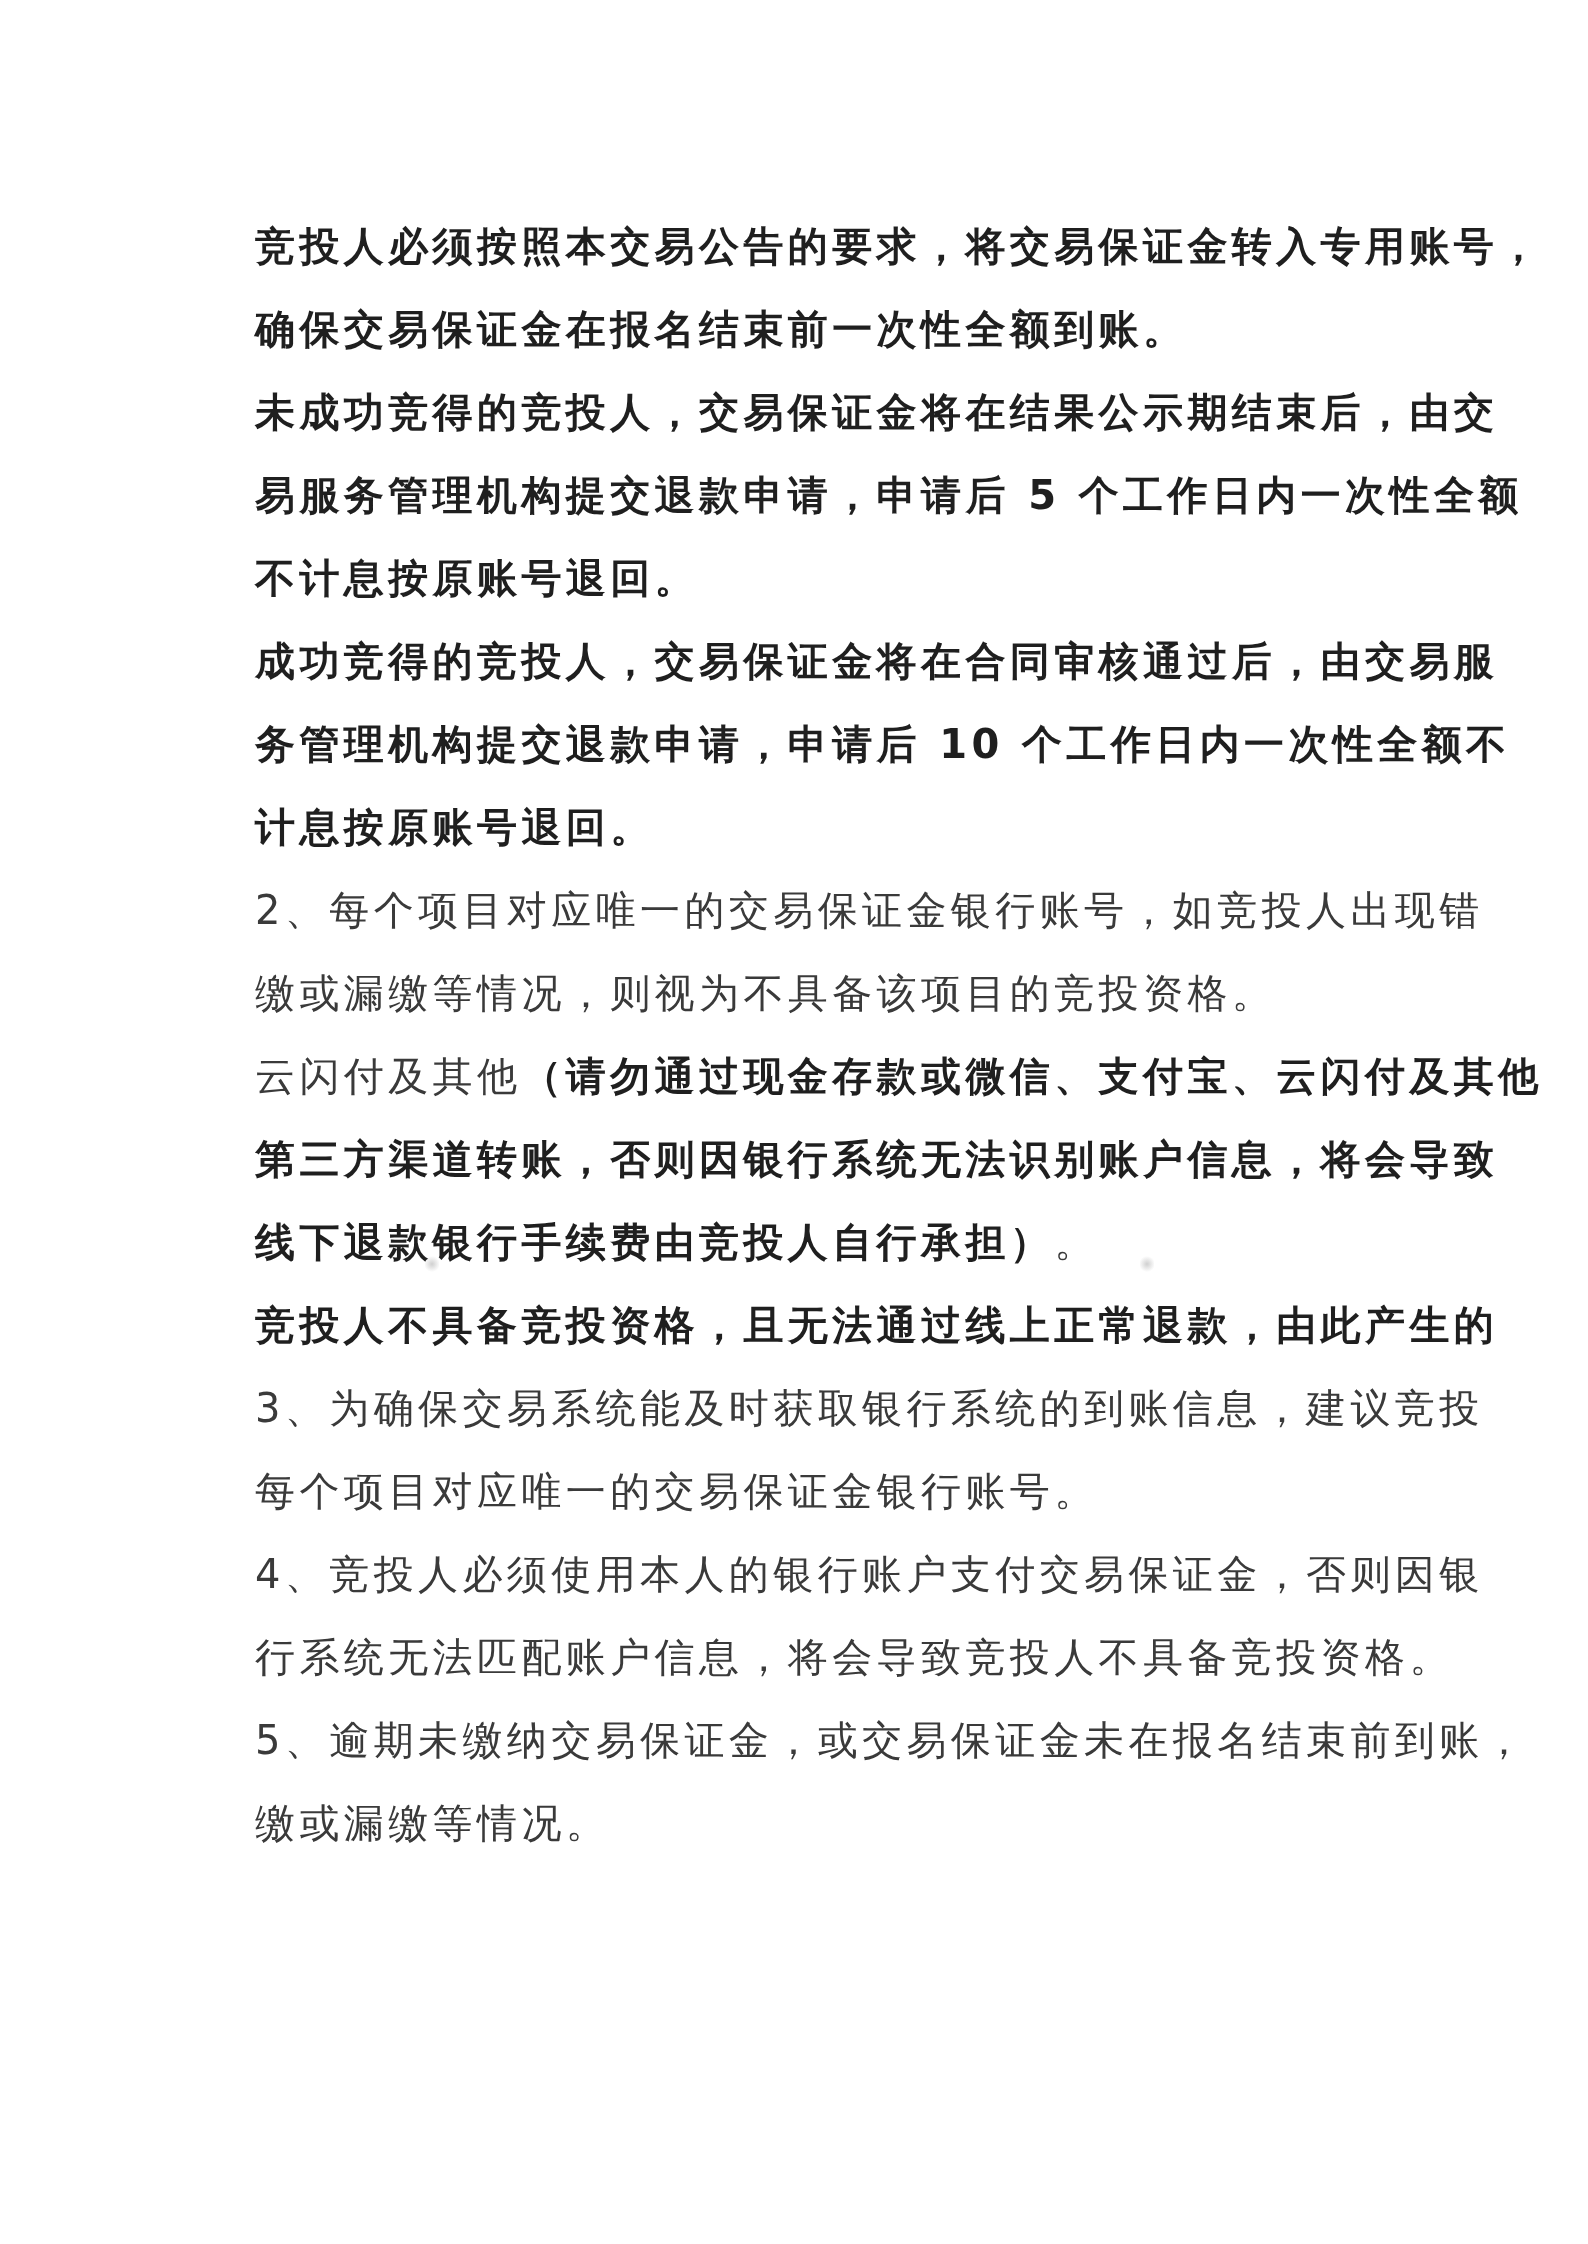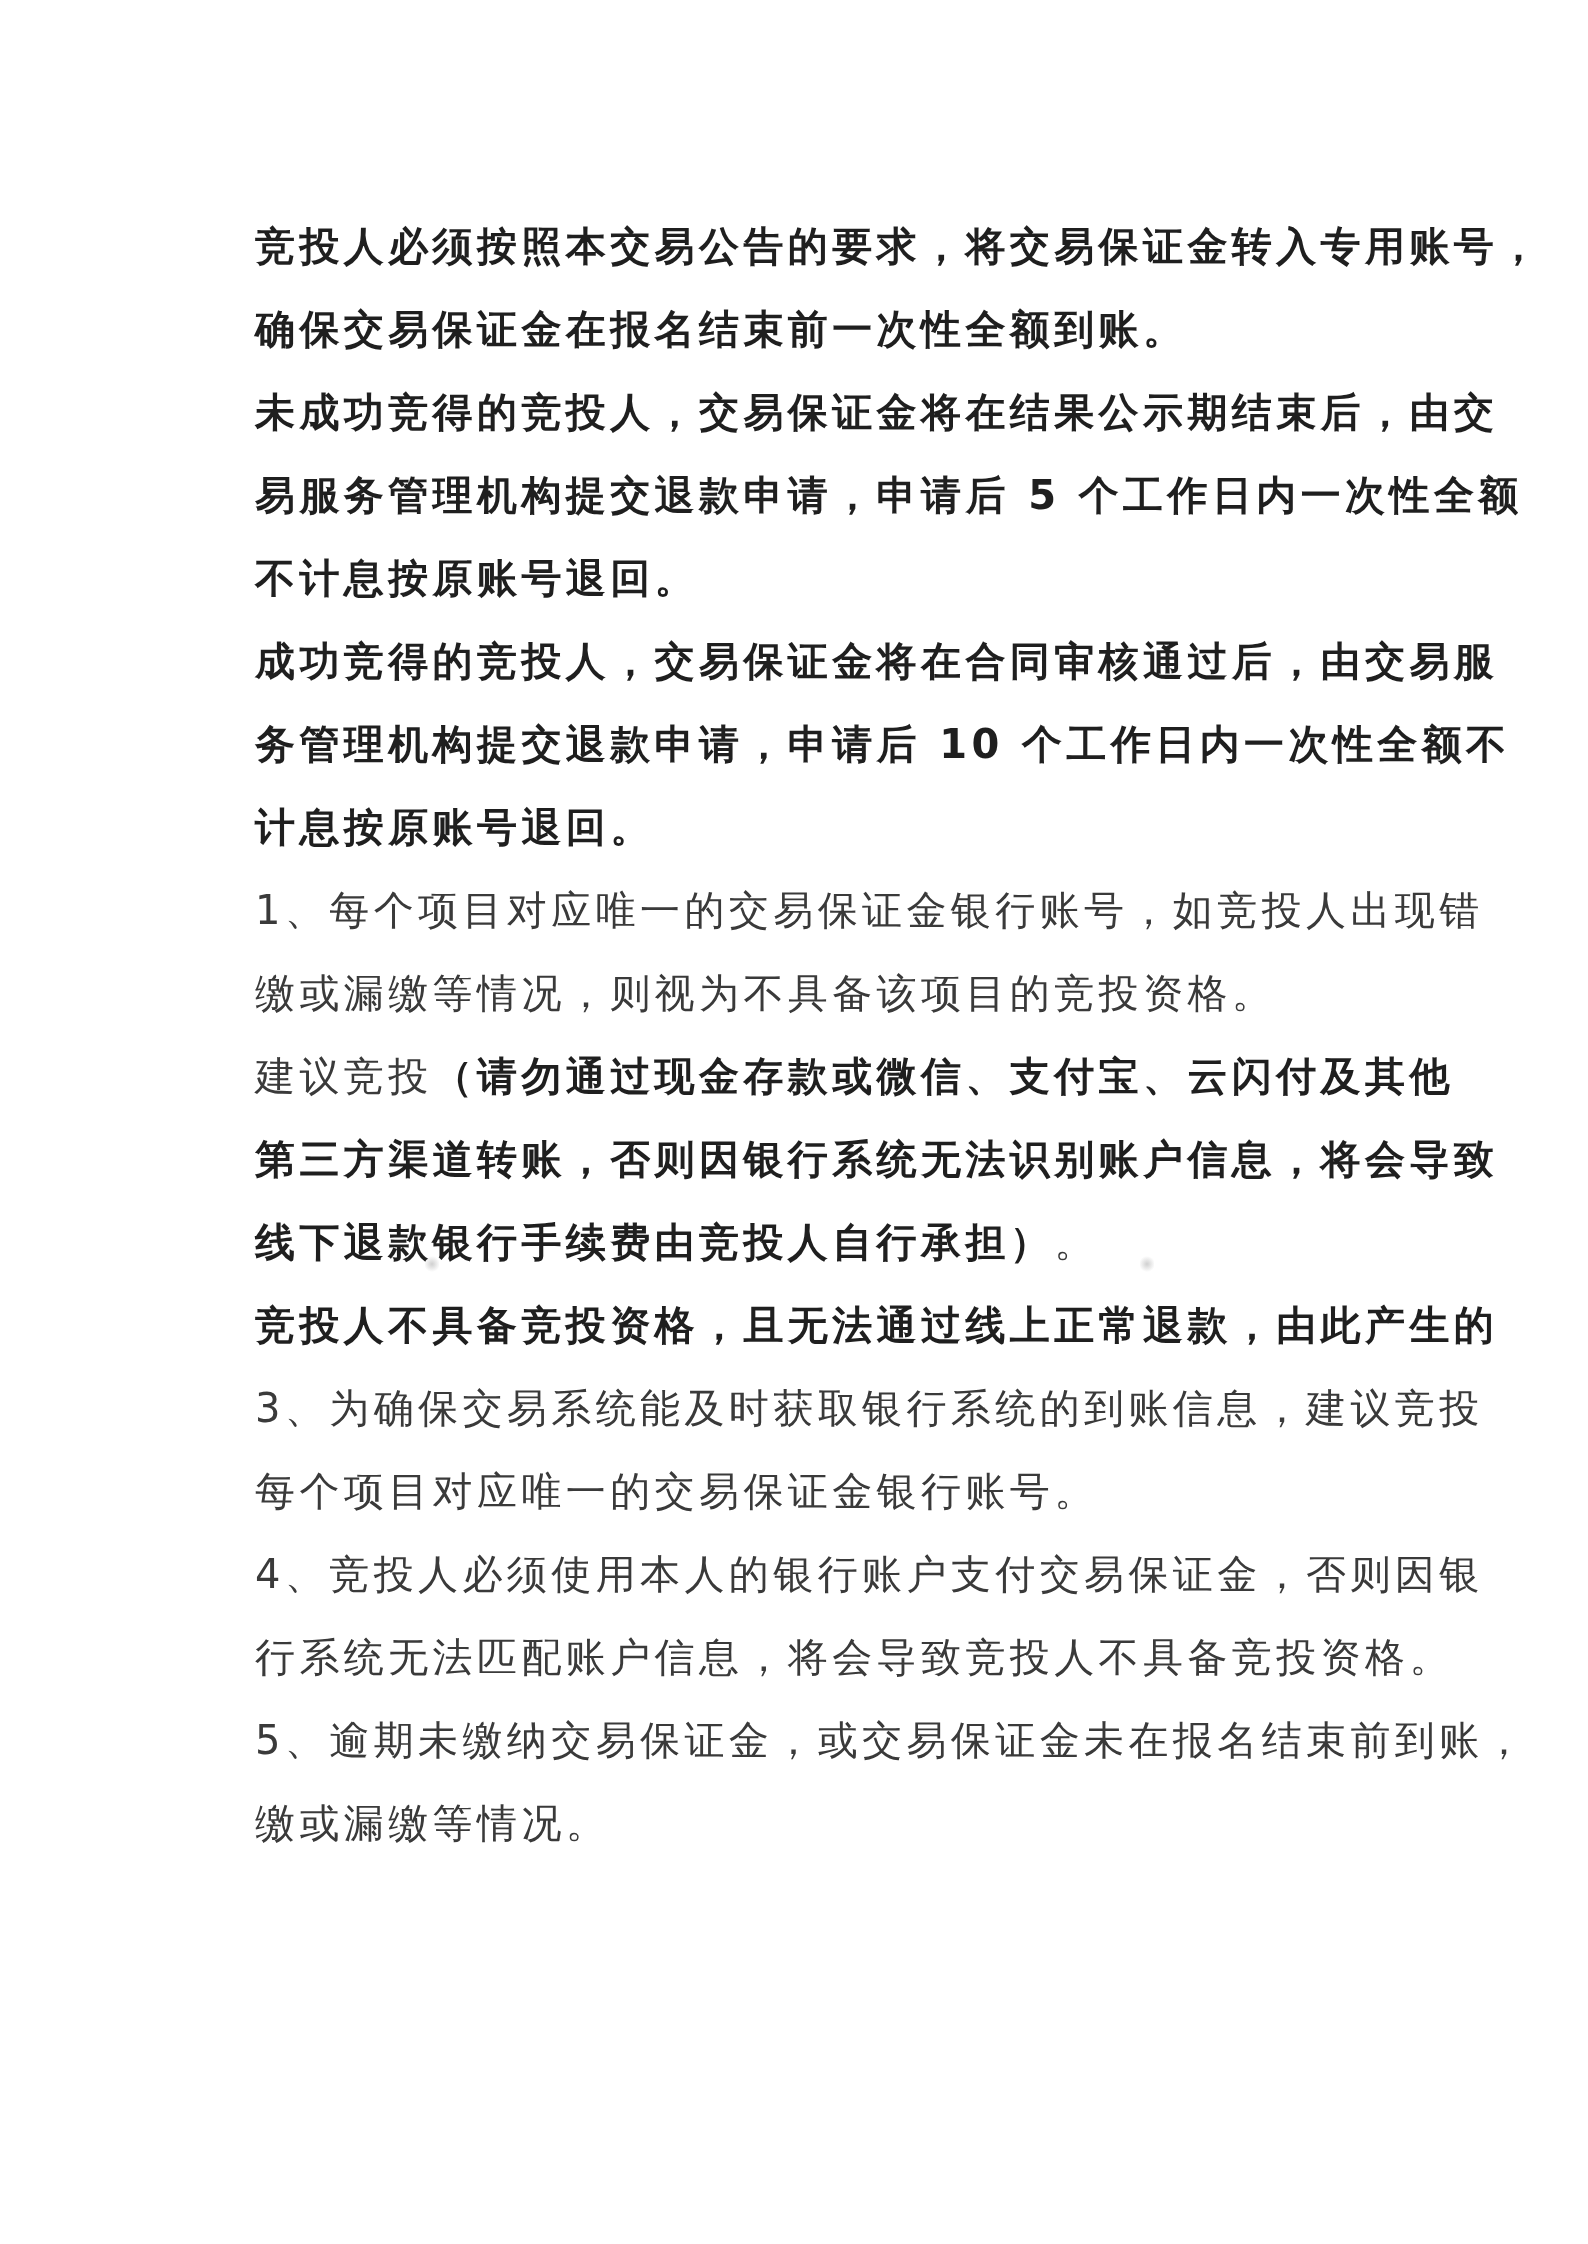--- a/index.html
+++ b/index.html
@@ -69,27 +69,27 @@
       <span class="line bold">不计息按原账号退回。</span>
     </div>
 
     <div>
       <span class="line bold">成功竞得的竞投人，交易保证金将在合同审核通过后，由交易服</span>
       <span class="line bold">务管理机构提交退款申请，申请后 10 个工作日内一次性全额不</span>
       <span class="line bold">计息按原账号退回。</span>
     </div>
 
     <div>
-      <span class="line regular">1、每个项目对应唯一的交易保证金银行账号，如竞投人出现错</span>
+      <span class="line regular">2、每个项目对应唯一的交易保证金银行账号，如竞投人出现错</span>
       <span class="line regular">缴或漏缴等情况，则视为不具备该项目的竞投资格。</span>
     </div>
 
     <div>
       <div class="line">
-        <span class="regular">建议竞投</span><span class="bold">（请勿通过现金存款或微信、支付宝、云闪付及其他</span>
+        <span class="regular">云闪付及其他</span><span class="bold">（请勿通过现金存款或微信、支付宝、云闪付及其他</span>
       </div>
       <div class="line">
         <span class="bold">第三方渠道转账，否则因银行系统无法识别账户信息，将会导致</span>
       </div>
       <div class="line">
         <span class="bold">线下退款银行手续费由竞投人自行承担）</span><span class="regular">。</span>
       </div>
       <div class="line">
         <span class="bold">竞投人不具备竞投资格，且无法通过线上正常退款，由此产生的</span>
       </div>

